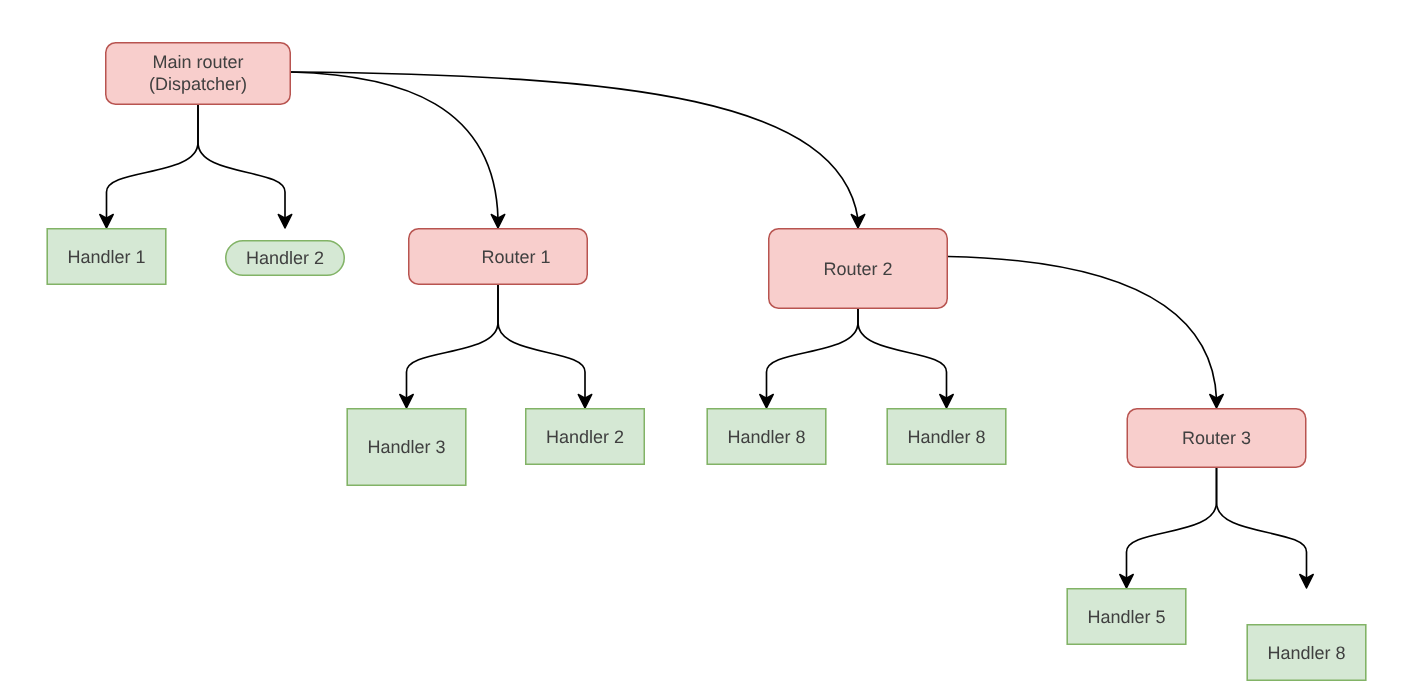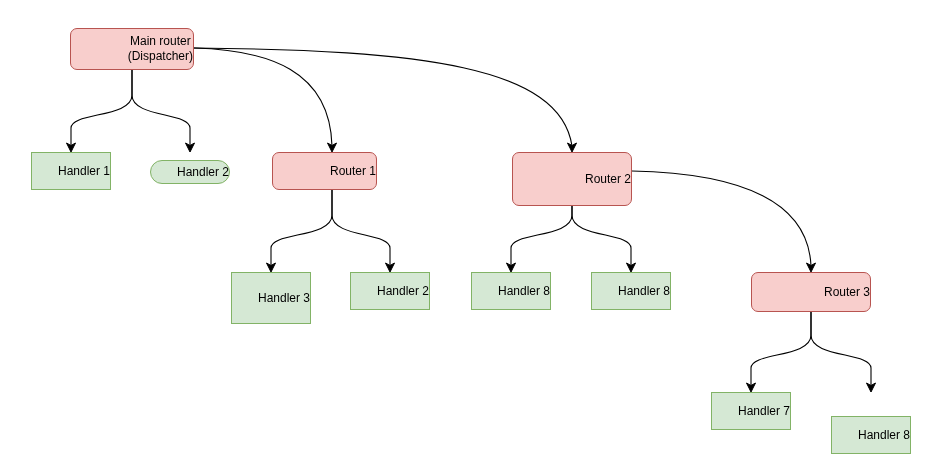--- a/index.html
+++ b/index.html
@@ -25,26 +25,26 @@
     top: 0;
     left: 0;
     width: 941px;
     height: 461px;
   }
   .node-box {
     position: absolute;
     box-sizing: border-box;
     display: flex;
     align-items: center;
-    justify-content: flex-end;
+    justify-content: center;
     text-align: center;
     font-family: "Liberation Sans", sans-serif;
     font-size: 12px;
     line-height: 15px;
-    color: #000000;
+    color: #404040;
     white-space: pre-line;
     border-width: 1px;
     border-style: solid;
   }
   .node-router {
     background: #f8cecc;
     border-color: #b85450;
     border-radius: 7px;
   }
   .node-handler {
@@ -122,24 +122,24 @@
           <path d="M 866.5 383 L 871 392 L 875.5 383 L 871 385.5 Z" class="edge-head"></path>
         </g>
       </g>
   </svg>
 
   <div id="node-layer">
       <div class="node-box node-router" style="left: 70px; top: 28px; width: 124px; height: 42px;"><span class="node-label">Main router
 (Dispatcher)</span></div>
       <div class="node-box node-handler" style="left: 31px; top: 152px; width: 80px; height: 38px;"><span class="node-label">Handler 1</span></div>
       <div class="node-box node-handler" style="left: 150px; top: 160px; width: 80px; height: 24px; border-radius: 13px;"><span class="node-label">Handler 2</span></div>
-      <div class="node-box node-router" style="left: 272px; top: 152px; width: 105px; height: 38px; padding-left: 24px;"><span class="node-label">Router 1</span></div>
+      <div class="node-box node-router" style="left: 272px; top: 152px; width: 120px; height: 38px; padding-left: 24px;"><span class="node-label">Router 1</span></div>
       <div class="node-box node-router" style="left: 512px; top: 152px; width: 120px; height: 54px;"><span class="node-label">Router 2</span></div>
       <div class="node-box node-handler" style="left: 231px; top: 272px; width: 80px; height: 52px;"><span class="node-label">Handler 3</span></div>
       <div class="node-box node-handler" style="left: 350px; top: 272px; width: 80px; height: 38px;"><span class="node-label">Handler 2</span></div>
       <div class="node-box node-handler" style="left: 471px; top: 272px; width: 80px; height: 38px;"><span class="node-label">Handler 8</span></div>
       <div class="node-box node-handler" style="left: 591px; top: 272px; width: 80px; height: 38px;"><span class="node-label">Handler 8</span></div>
       <div class="node-box node-router" style="left: 751px; top: 272px; width: 120px; height: 40px;"><span class="node-label">Router 3</span></div>
-      <div class="node-box node-handler" style="left: 711px; top: 392px; width: 80px; height: 38px;"><span class="node-label">Handler 7</span></div>
+      <div class="node-box node-handler" style="left: 711px; top: 392px; width: 80px; height: 38px;"><span class="node-label">Handler 5</span></div>
       <div class="node-box node-handler" style="left: 831px; top: 392px; width: 80px; height: 38px; margin-top: 24px;"><span class="node-label">Handler 8</span></div>
     </div>
 
 </div>
 
 </body></html>

